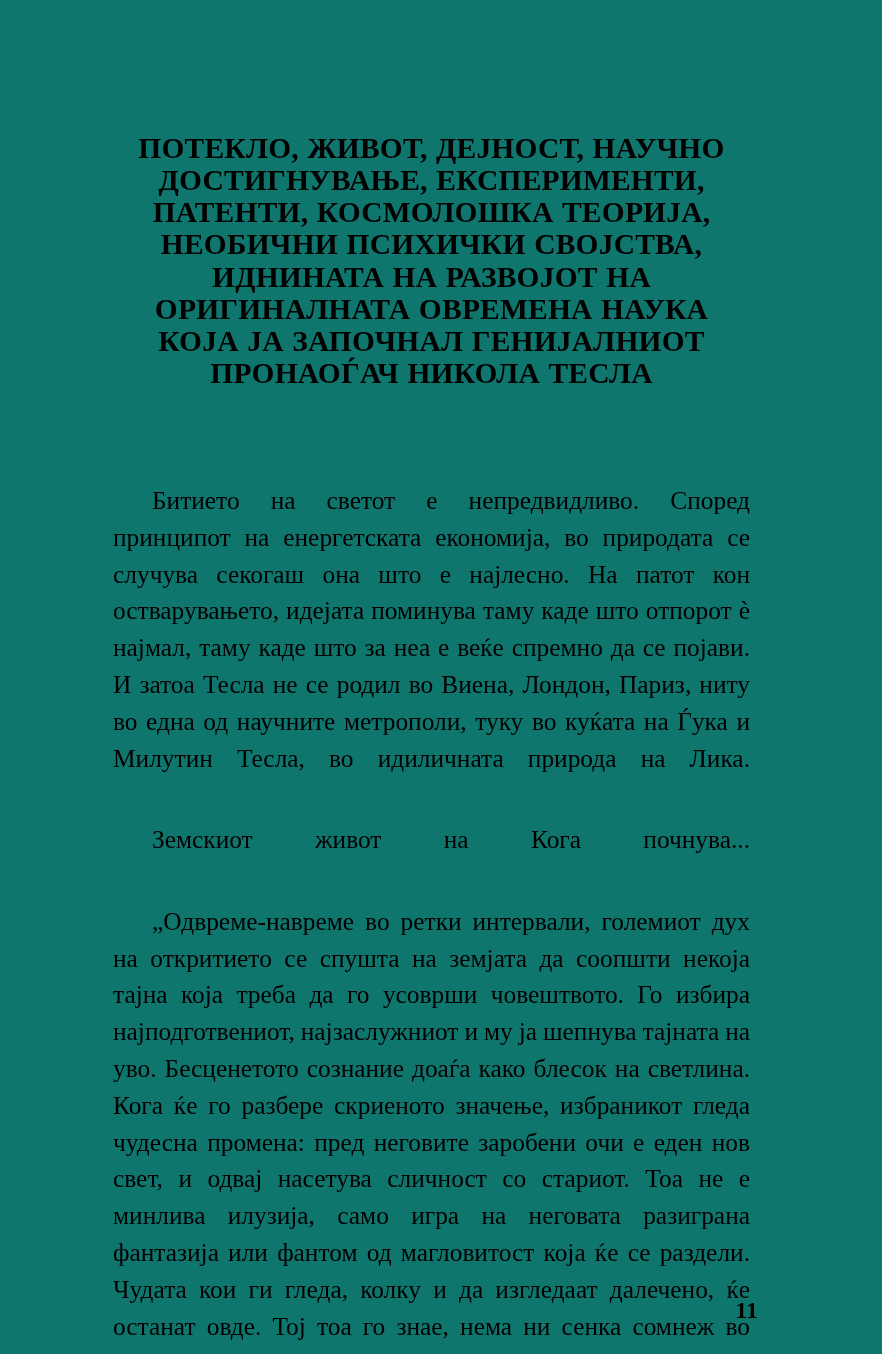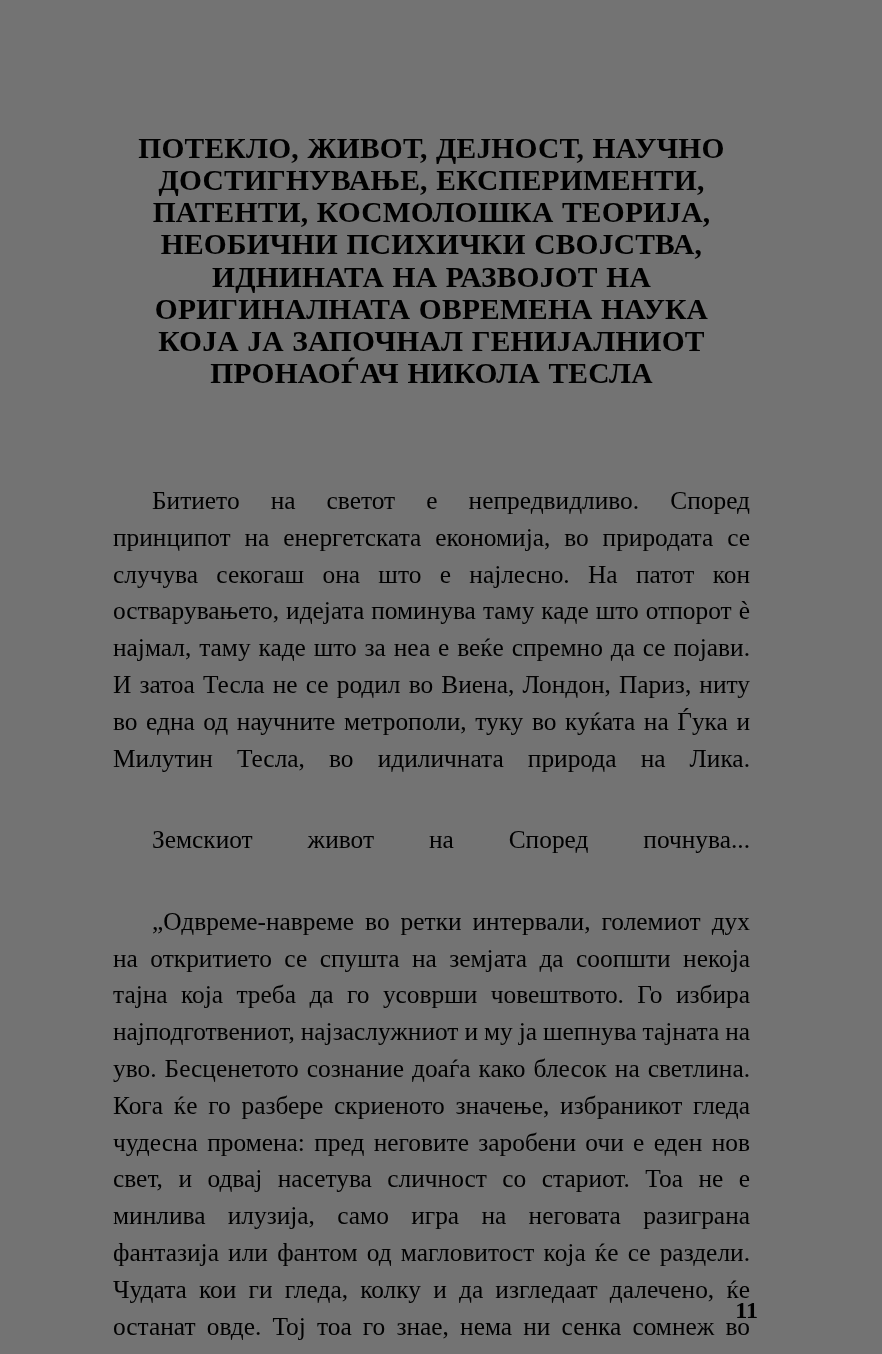--- a/index.html
+++ b/index.html
@@ -14,21 +14,21 @@
     position: relative;
     overflow: hidden;
     font-family: "Liberation Serif", "DejaVu Serif", serif;
     color: #000000;
     -webkit-font-smoothing: antialiased;
   }
 
   .page {
     position: absolute;
     inset: 0;
-    background: #737373;
+    background: #0f766e;
   }
 
   
   .chapter-title {
     position: absolute;
     left: 105px;
     top: 112px;
     width: 653px;
     text-align: center;
     font-weight: bold;
@@ -91,19 +91,19 @@
 ДОСТИГНУВАЊЕ, ЕКСПЕРИМЕНТИ,
 ПАТЕНТИ, КОСМОЛОШКА ТЕОРИЈА,
 НЕОБИЧНИ ПСИХИЧКИ СВОЈСТВА,
 ИДНИНАТА НА РАЗВОЈОТ НА
 ОРИГИНАЛНАТА ОВРЕМЕНА НАУКА
 КОЈА ЈА ЗАПОЧНАЛ ГЕНИЈАЛНИОТ
 ПРОНАОЃАЧ НИКОЛА ТЕСЛА</h1>
 
   <div class="body-block">
     <p class="body-par">Битието на светот е непредвидливо. Според принципот на енергетската економија, во природата се случува секогаш она што е најлесно. На патот кон остварувањето, идејата поминува таму каде што отпорот ѐ најмал, таму каде што за неа е веќе спремно да се појави. И затоа Тесла не се родил во Виена, Лондон, Париз, ниту во една од научните метрополи, туку во куќата на Ѓука и Милутин Тесла, во идиличната природа на Лика.</p>
-    <p class="body-par">Земскиот живот на Според почнува...</p>
+    <p class="body-par">Земскиот живот на Кога почнува...</p>
     <p class="body-par tight">„Одвреме-навреме во ретки интервали, големиот дух на откритието се спушта на земјата да соопшти некоја тајна која треба да го усоврши човештвото. Го избира најподготвениот, најзаслужниот и му ја шепнува тајната на уво. Бесценетото сознание доаѓа како блесок на светлина. Кога ќе го разбере скриеното значење, избраникот гледа чудесна промена: пред неговите заробени очи е еден нов свет, и одвај насетува сличност со стариот. Тоа не е минлива илузија, само игра на неговата разиграна фантазија или фантом од магловитост која ќе се раздели. Чудата кои ги гледа, колку и да изгледаат далечено, ќе останат овде. Тој тоа го знае, нема ни сенка сомнеж во неговиот ум,</p>
   </div>
 
   <div class="folio">11</div>
 
 </div>
 
 </body></html>

